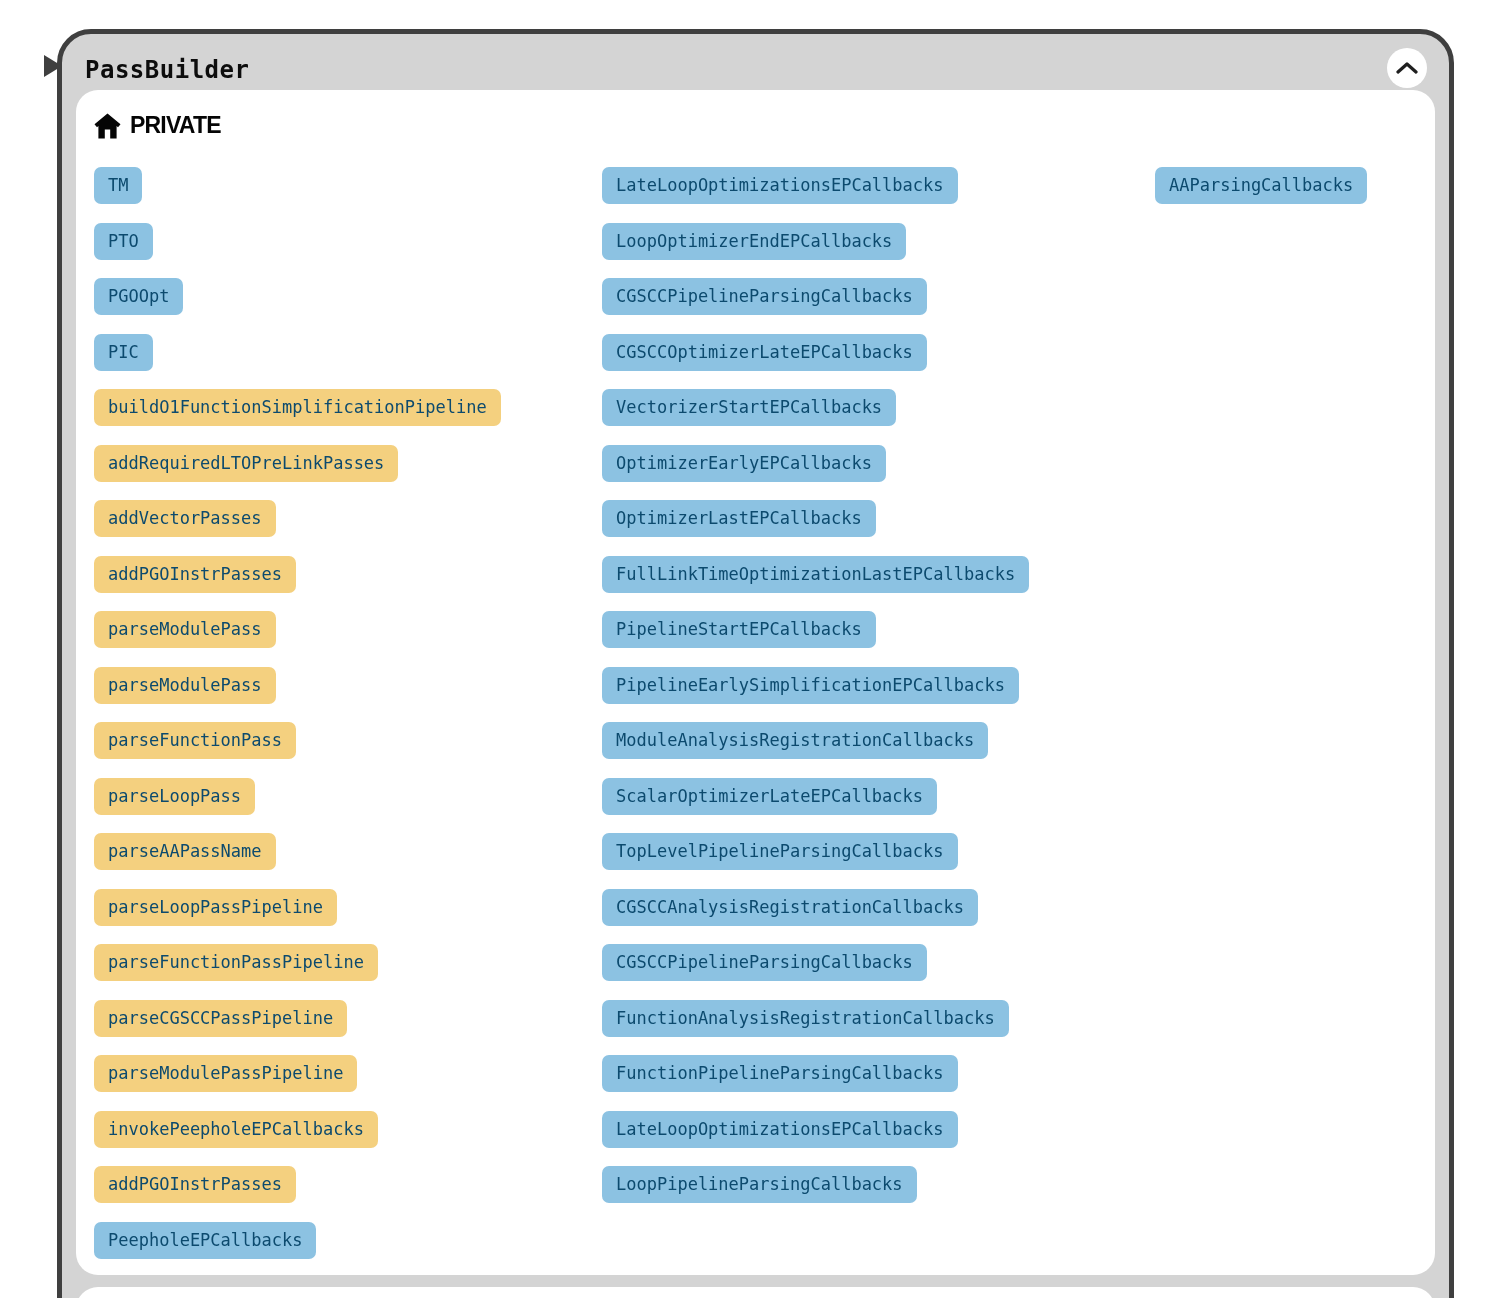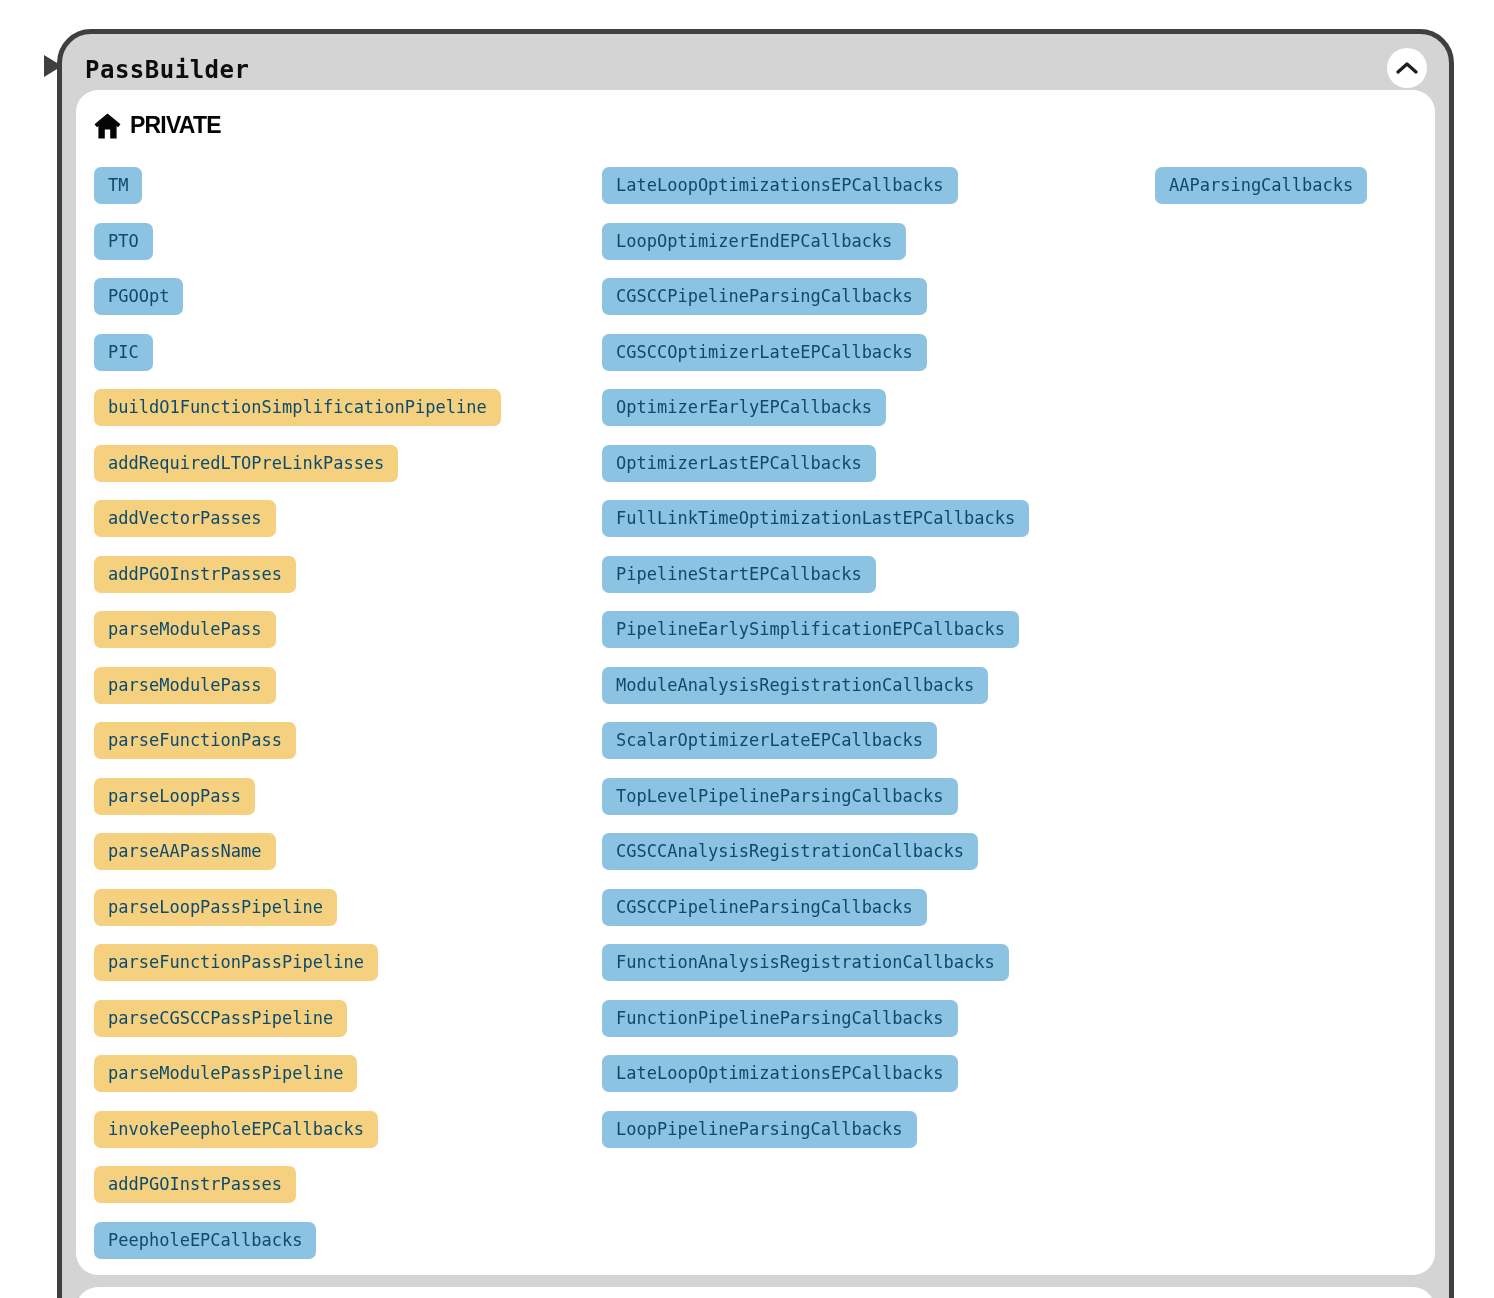--- a/index.html
+++ b/index.html
@@ -157,20 +157,21 @@
             <div class="pill yellow">parseModulePassPipeline</div>
             <div class="pill yellow">invokePeepholeEPCallbacks</div>
             <div class="pill yellow">addPGOInstrPasses</div>
             <div class="pill blue">PeepholeEPCallbacks</div>
           </div>
         <div class="pill-col">
             <div class="pill blue">LateLoopOptimizationsEPCallbacks</div>
             <div class="pill blue">LoopOptimizerEndEPCallbacks</div>
             <div class="pill blue">CGSCCPipelineParsingCallbacks</div>
             <div class="pill blue">CGSCCOptimizerLateEPCallbacks</div>
+            <div class="pill blue">VectorizerStartEPCallbacks</div>
             <div class="pill blue">OptimizerEarlyEPCallbacks</div>
             <div class="pill blue">OptimizerLastEPCallbacks</div>
             <div class="pill blue">FullLinkTimeOptimizationLastEPCallbacks</div>
             <div class="pill blue">PipelineStartEPCallbacks</div>
             <div class="pill blue">PipelineEarlySimplificationEPCallbacks</div>
             <div class="pill blue">ModuleAnalysisRegistrationCallbacks</div>
             <div class="pill blue">ScalarOptimizerLateEPCallbacks</div>
             <div class="pill blue">TopLevelPipelineParsingCallbacks</div>
             <div class="pill blue">CGSCCAnalysisRegistrationCallbacks</div>
             <div class="pill blue">CGSCCPipelineParsingCallbacks</div>

